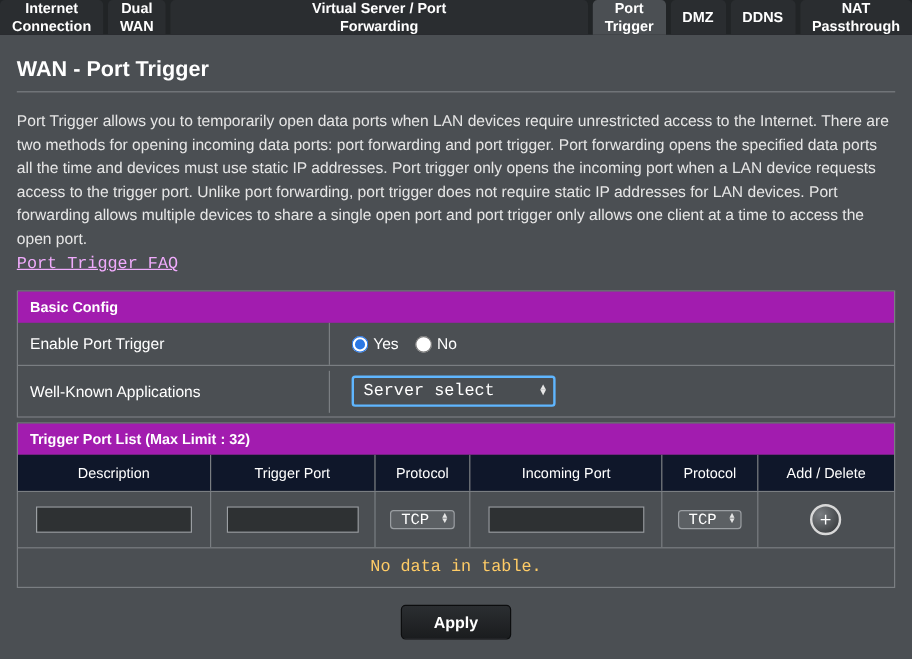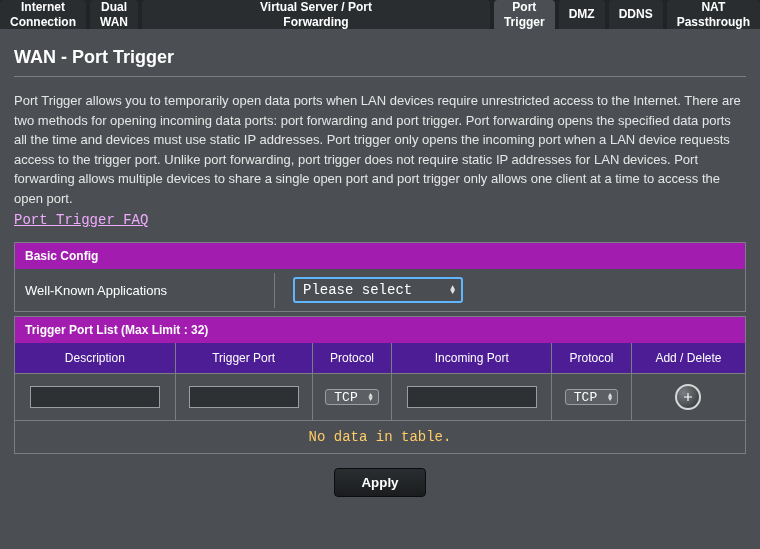--- a/index.html
+++ b/index.html
@@ -95,21 +95,21 @@
   .table-wrap { margin-top:4px; border:1px solid #7a7e82; }
   .th-row, .td-row, .empty-row {
     display:grid;
     grid-template-columns: 1.4fr 1.2fr 0.7fr 1.4fr 0.7fr 1fr;
   }
   .th-row > div {
     border-left:1px solid #7a7e82;
     text-align:center;
     padding:8px 4px;
     font-size:12px;
-    background:#4c1d95;
+    background:#0f172a;
   }
   .th-row > div:first-child { border-left:none; }
   .td-row { border-top:1px solid #7a7e82; }
   .td-row > div {
     border-left:1px solid #7a7e82;
     display:flex; align-items:center; justify-content:center;
     padding:10px 6px;
   }
   .td-row > div:first-child { border-left:none; }
   .empty-row { grid-template-columns:1fr; border-top:1px solid #7a7e82; }
@@ -170,24 +170,39 @@
 <div class="content">
   <div class="title">WAN - Port Trigger</div>
   <hr class="sep">
   <div class="desc">Port Trigger allows you to temporarily open data ports when LAN devices require unrestricted access to the Internet. There are two methods for opening incoming data ports: port forwarding and port trigger. Port forwarding opens the specified data ports all the time and devices must use static IP addresses. Port trigger only opens the incoming port when a LAN device requests access to the trigger port. Unlike port forwarding, port trigger does not require static IP addresses for LAN devices. Port forwarding allows multiple devices to share a single open port and port trigger only allows one client at a time to access the open port.</div>
   <a class="faq">Port Trigger FAQ</a>
 
   <div class="panel">
     <div class="panel-h">Basic Config</div>
     <div class="rows">
       <div class="row">
+        <div class="cell-label">Enable Port Trigger</div>
+        <div class="cell-ctrl">
+          <div class="radio-group">
+            <label>
+              <input type="radio" name="ept" checked="" style="">
+              <span>Yes</span>
+            </label>
+            <label>
+              <input type="radio" name="ept" style="">
+              <span>No</span>
+            </label>
+          </div>
+        </div>
+      </div>
+      <div class="row">
         <div class="cell-label">Well-Known Applications</div>
         <div class="cell-ctrl">
           <div class="select-wrap">
-            <span>Please select</span>
+            <span>Server select</span>
             <span class="select-arrows">▲<br>▼</span>
           </div>
         </div>
       </div>
     </div>
   </div>
 
   <div class="table-wrap">
     <div class="panel-h">Trigger Port List (Max Limit : 32)</div>
     <div class="th-row">

